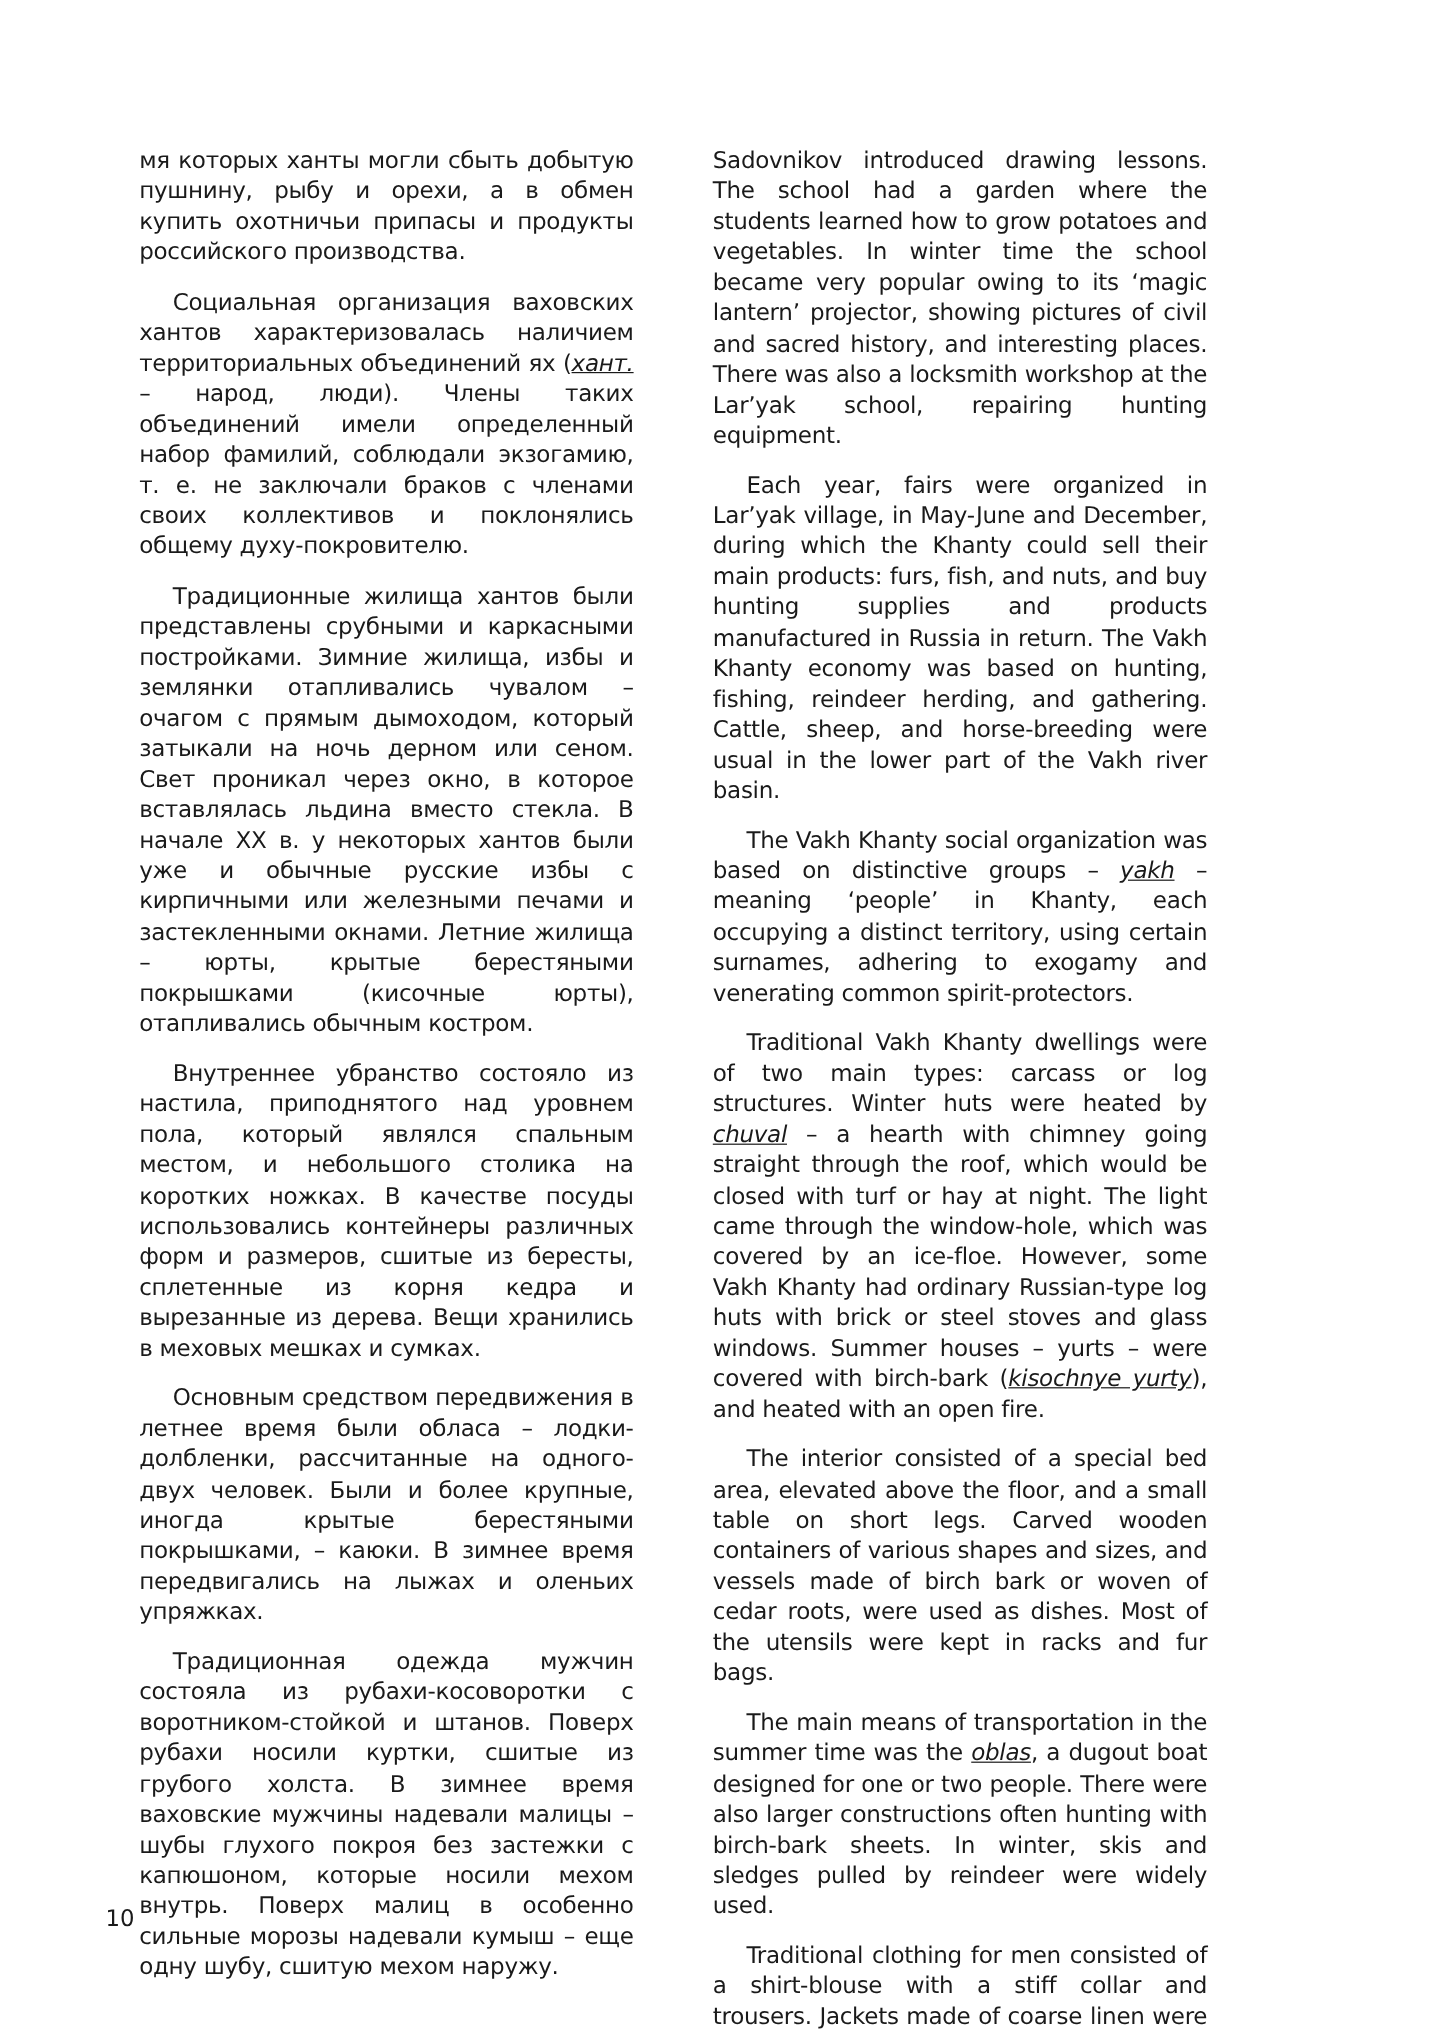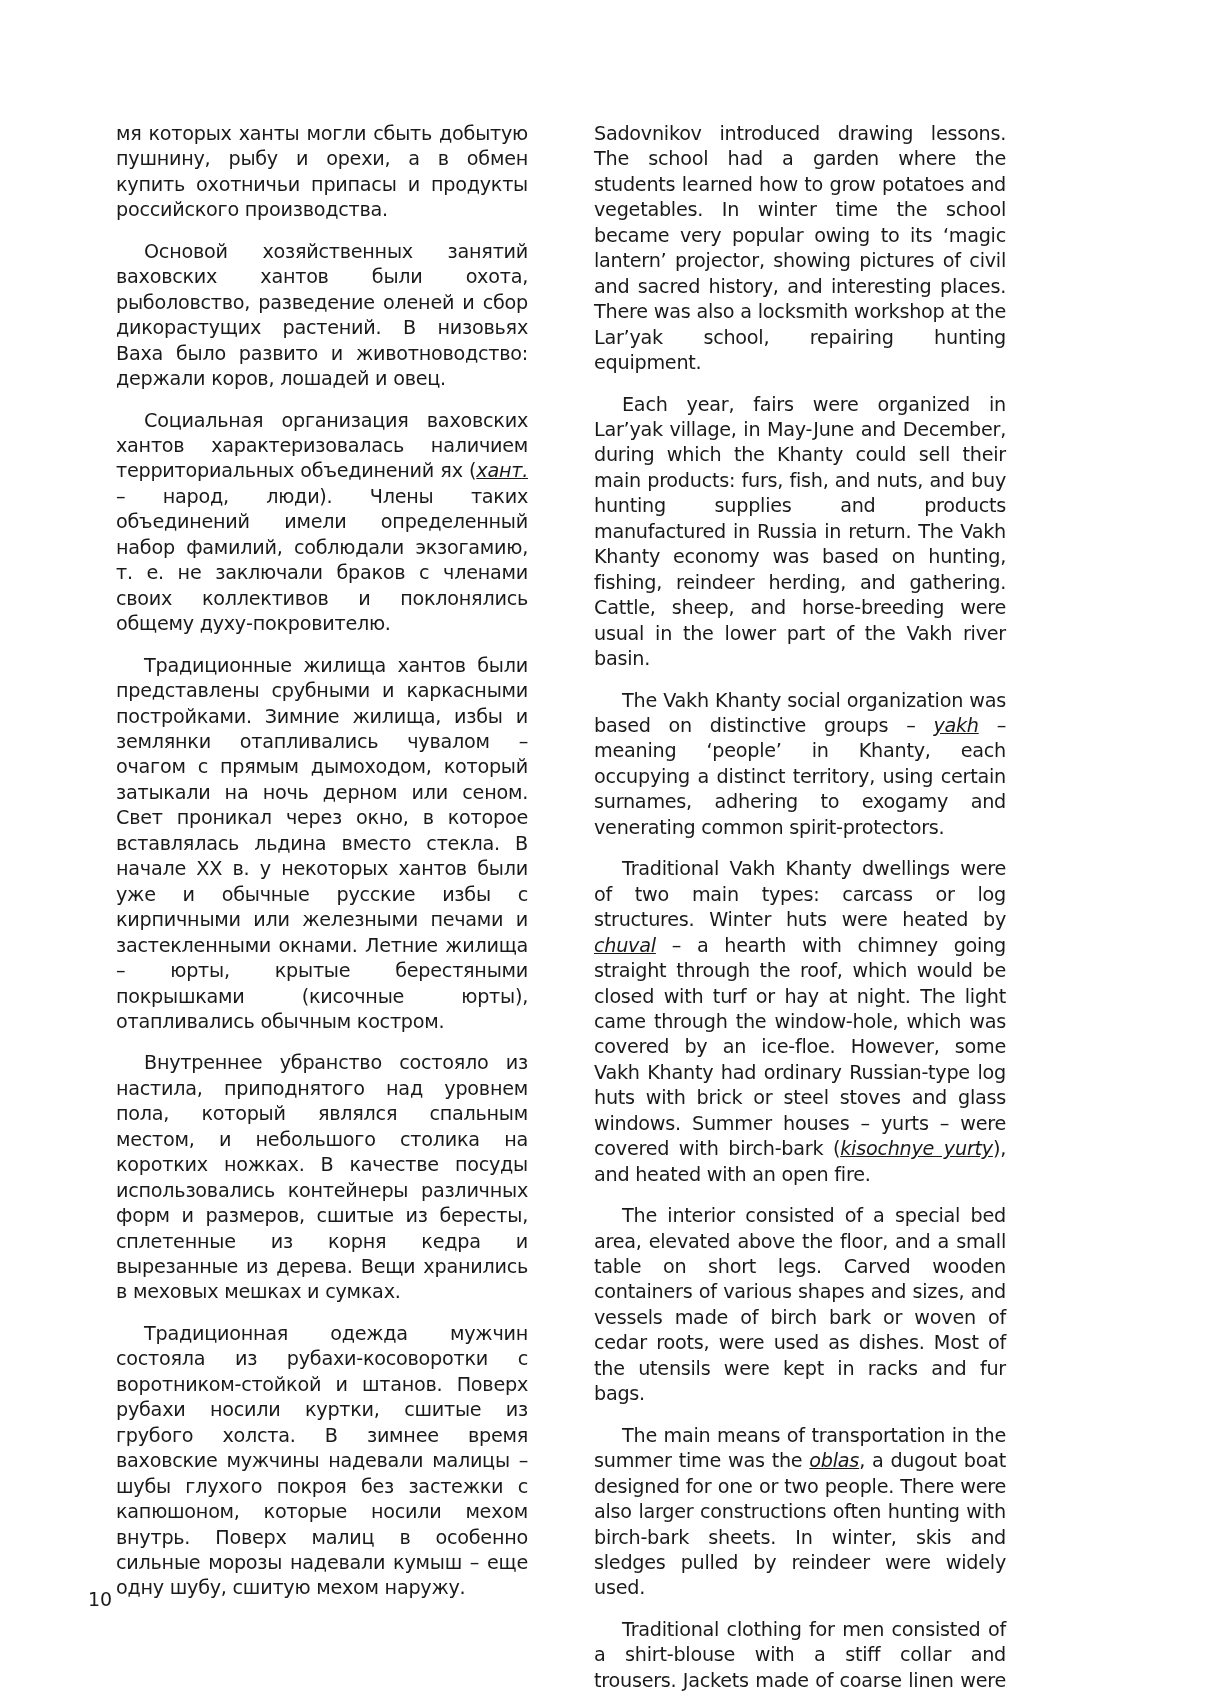--- a/index.html
+++ b/index.html
@@ -13,24 +13,24 @@
   .col p.cont { text-indent: 0; }
   .col em { font-style: italic; text-decoration: underline; }
   .col b { font-weight: normal; }
   .page-number { position: absolute; left: 88px; top: 1588px; font-size: 19px; }
 </style>
 </head>
 <body>
 
 <div class="col col-left">
   <p class="cont">мя которых ханты могли сбыть добытую пушнину, рыбу и орехи, а в обмен купить охотничьи припасы и продукты российского производства.</p>
-  <p>Основой хозяйственных занятий ваховских хантов были охота, рыболовство, разведение оленей и сбор дикорастущих растений. В низовьях Ваха было развито и животноводство: держали коров, лошадей и овец.</p>
   <p><span>Социальная организация ваховских хантов характеризовалась наличием территориальных объединений </span><b>ях</b><span> (</span><em>хант.</em><span> – народ, люди). Члены таких объединений имели определенный набор фамилий, соблюдали экзогамию, т. е. не заключали браков с членами своих коллективов и поклонялись общему духу-покровителю.</span></p>
   <p>Традиционные жилища хантов были представлены срубными и каркасными постройками. Зимние жилища, избы и землянки отапливались чувалом – очагом с прямым дымоходом, который затыкали на ночь дерном или сеном. Свет проникал через окно, в которое вставлялась льдина вместо стекла. В начале XX в. у некоторых хантов были уже и обычные русские избы с кирпичными или железными печами и застекленными окнами. Летние жилища – юрты, крытые берестяными покрышками (кисочные юрты), отапливались обычным костром.</p>
   <p>Внутреннее убранство состояло из настила, приподнятого над уровнем пола, который являлся спальным местом, и небольшого столика на коротких ножках. В качестве посуды использовались контейнеры различных форм и размеров, сшитые из бересты, сплетенные из корня кедра и вырезанные из дерева. Вещи хранились в меховых мешках и сумках.</p>
+  <p>Основным средством передвижения в летнее время были обласа – лодки-долбленки, рассчитанные на одного-двух человек. Были и более крупные, иногда крытые берестяными покрышками, – каюки. В зимнее время передвигались на лыжах и оленьих упряжках.</p>
   <p>Традиционная одежда мужчин состояла из рубахи-косоворотки с воротником-стойкой и штанов. Поверх рубахи носили куртки, сшитые из грубого холста. В зимнее время ваховские мужчины надевали малицы – шубы глухого покроя без застежки с капюшоном, которые носили мехом внутрь. Поверх малиц в особенно сильные морозы надевали кумыш – еще одну шубу, сшитую мехом наружу.</p>
 </div>
 
 <div class="col col-right">
   <p class="cont">Sadovnikov introduced drawing lessons. The school had a garden where the students learned how to grow potatoes and vegetables. In winter time the school became very popular owing to its ‘magic lantern’ projector, showing pictures of civil and sacred history, and interesting places. There was also a locksmith workshop at the Lar’yak school, repairing hunting equipment.</p>
   <p>Each year, fairs were organized in Lar’yak village, in May-June and December, during which the Khanty could sell their main products: furs, fish, and nuts, and buy hunting supplies and products manufactured in Russia in return. The Vakh Khanty economy was based on hunting, fishing, reindeer herding, and gathering. Cattle, sheep, and horse-breeding were usual in the lower part of the Vakh river basin.</p>
   <p><span>The Vakh Khanty social organization was based on distinctive groups – </span><em>yakh</em><span> – meaning ‘people’ in Khanty, each occupying a distinct territory, using certain surnames, adhering to exogamy and venerating common spirit-protectors.</span></p>
   <p><span>Traditional Vakh Khanty dwellings were of two main types: carcass or log structures. Winter huts were heated by </span><em>chuval</em><span> – a hearth with chimney going straight through the roof, which would be closed with turf or hay at night. The light came through the window-hole, which was covered by an ice-floe. However, some Vakh Khanty had ordinary Russian-type log huts with brick or steel stoves and glass windows. Summer houses – yurts – were covered with birch-bark (</span><em>kisochnye yurty</em><span>), and heated with an open fire.</span></p>
   <p>The interior consisted of a special bed area, elevated above the floor, and a small table on short legs. Carved wooden containers of various shapes and sizes, and vessels made of birch bark or woven of cedar roots, were used as dishes. Most of the utensils were kept in racks and fur bags.</p>
   <p><span>The main means of transportation in the summer time was the </span><em>oblas</em><span>, a dugout boat designed for one or two people. There were also larger constructions often hunting with birch-bark sheets. In winter, skis and sledges pulled by reindeer were widely used.</span></p>

